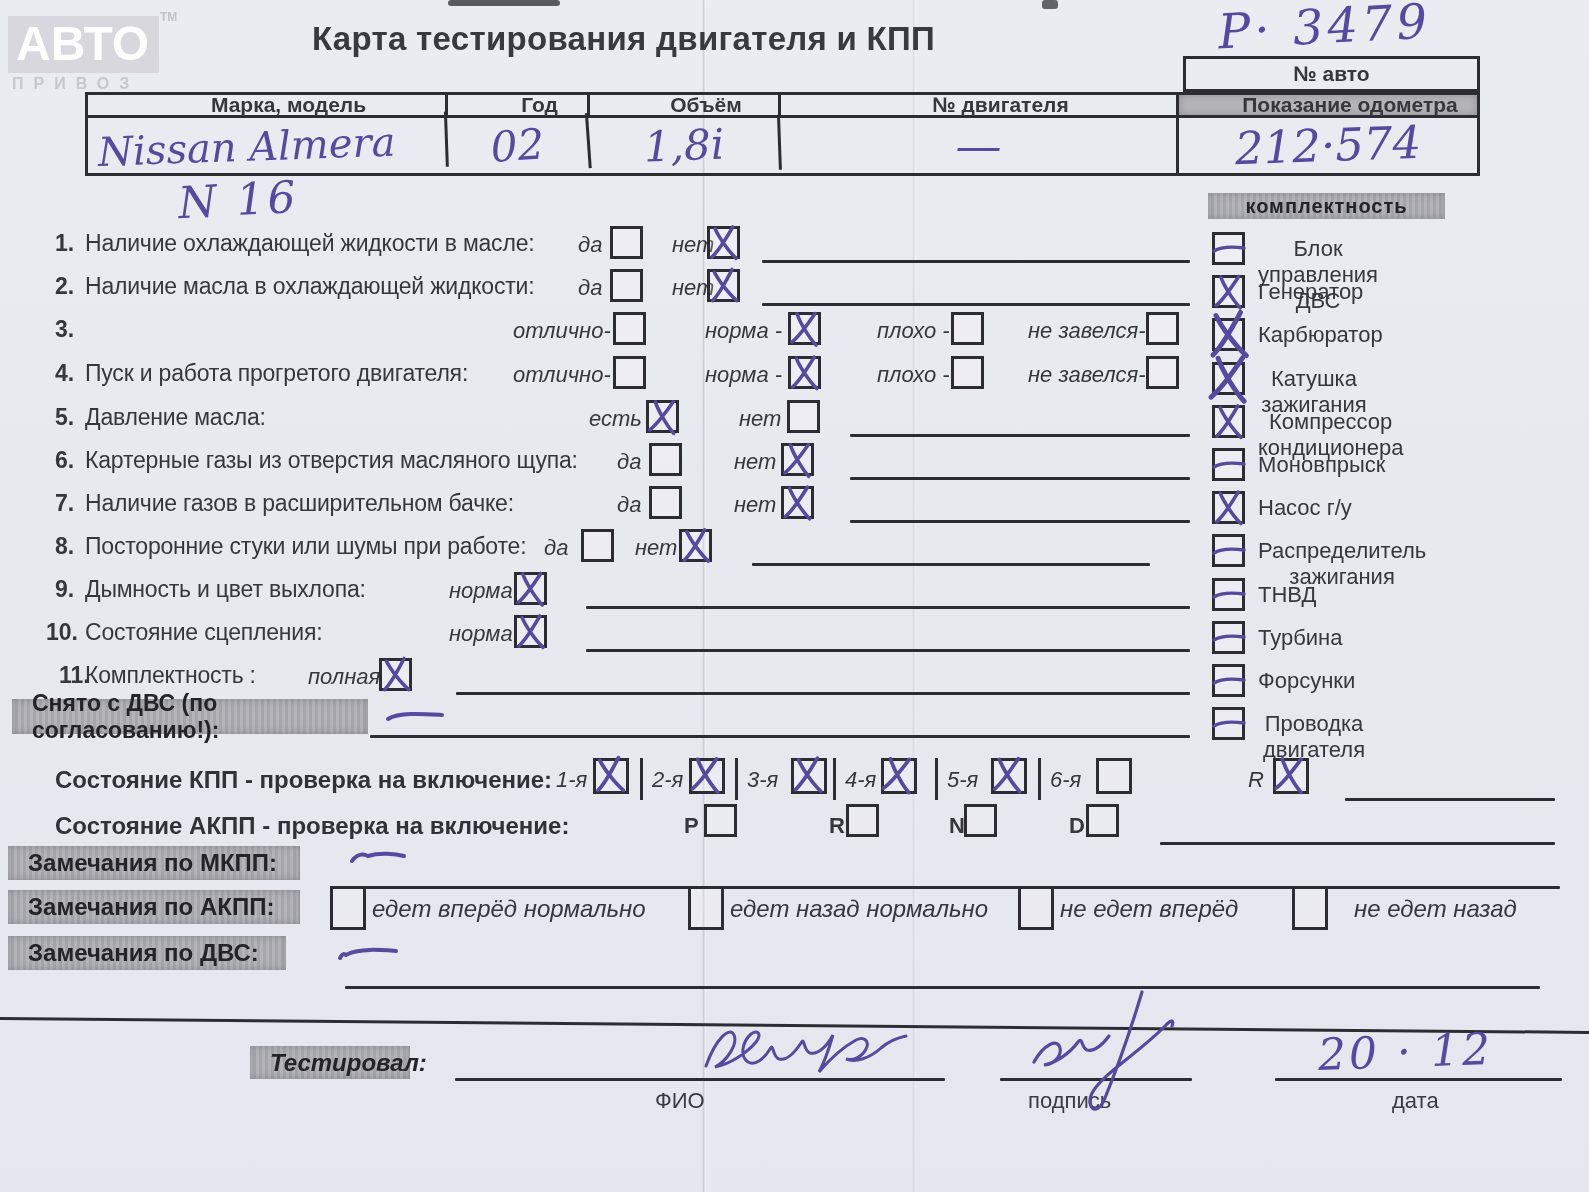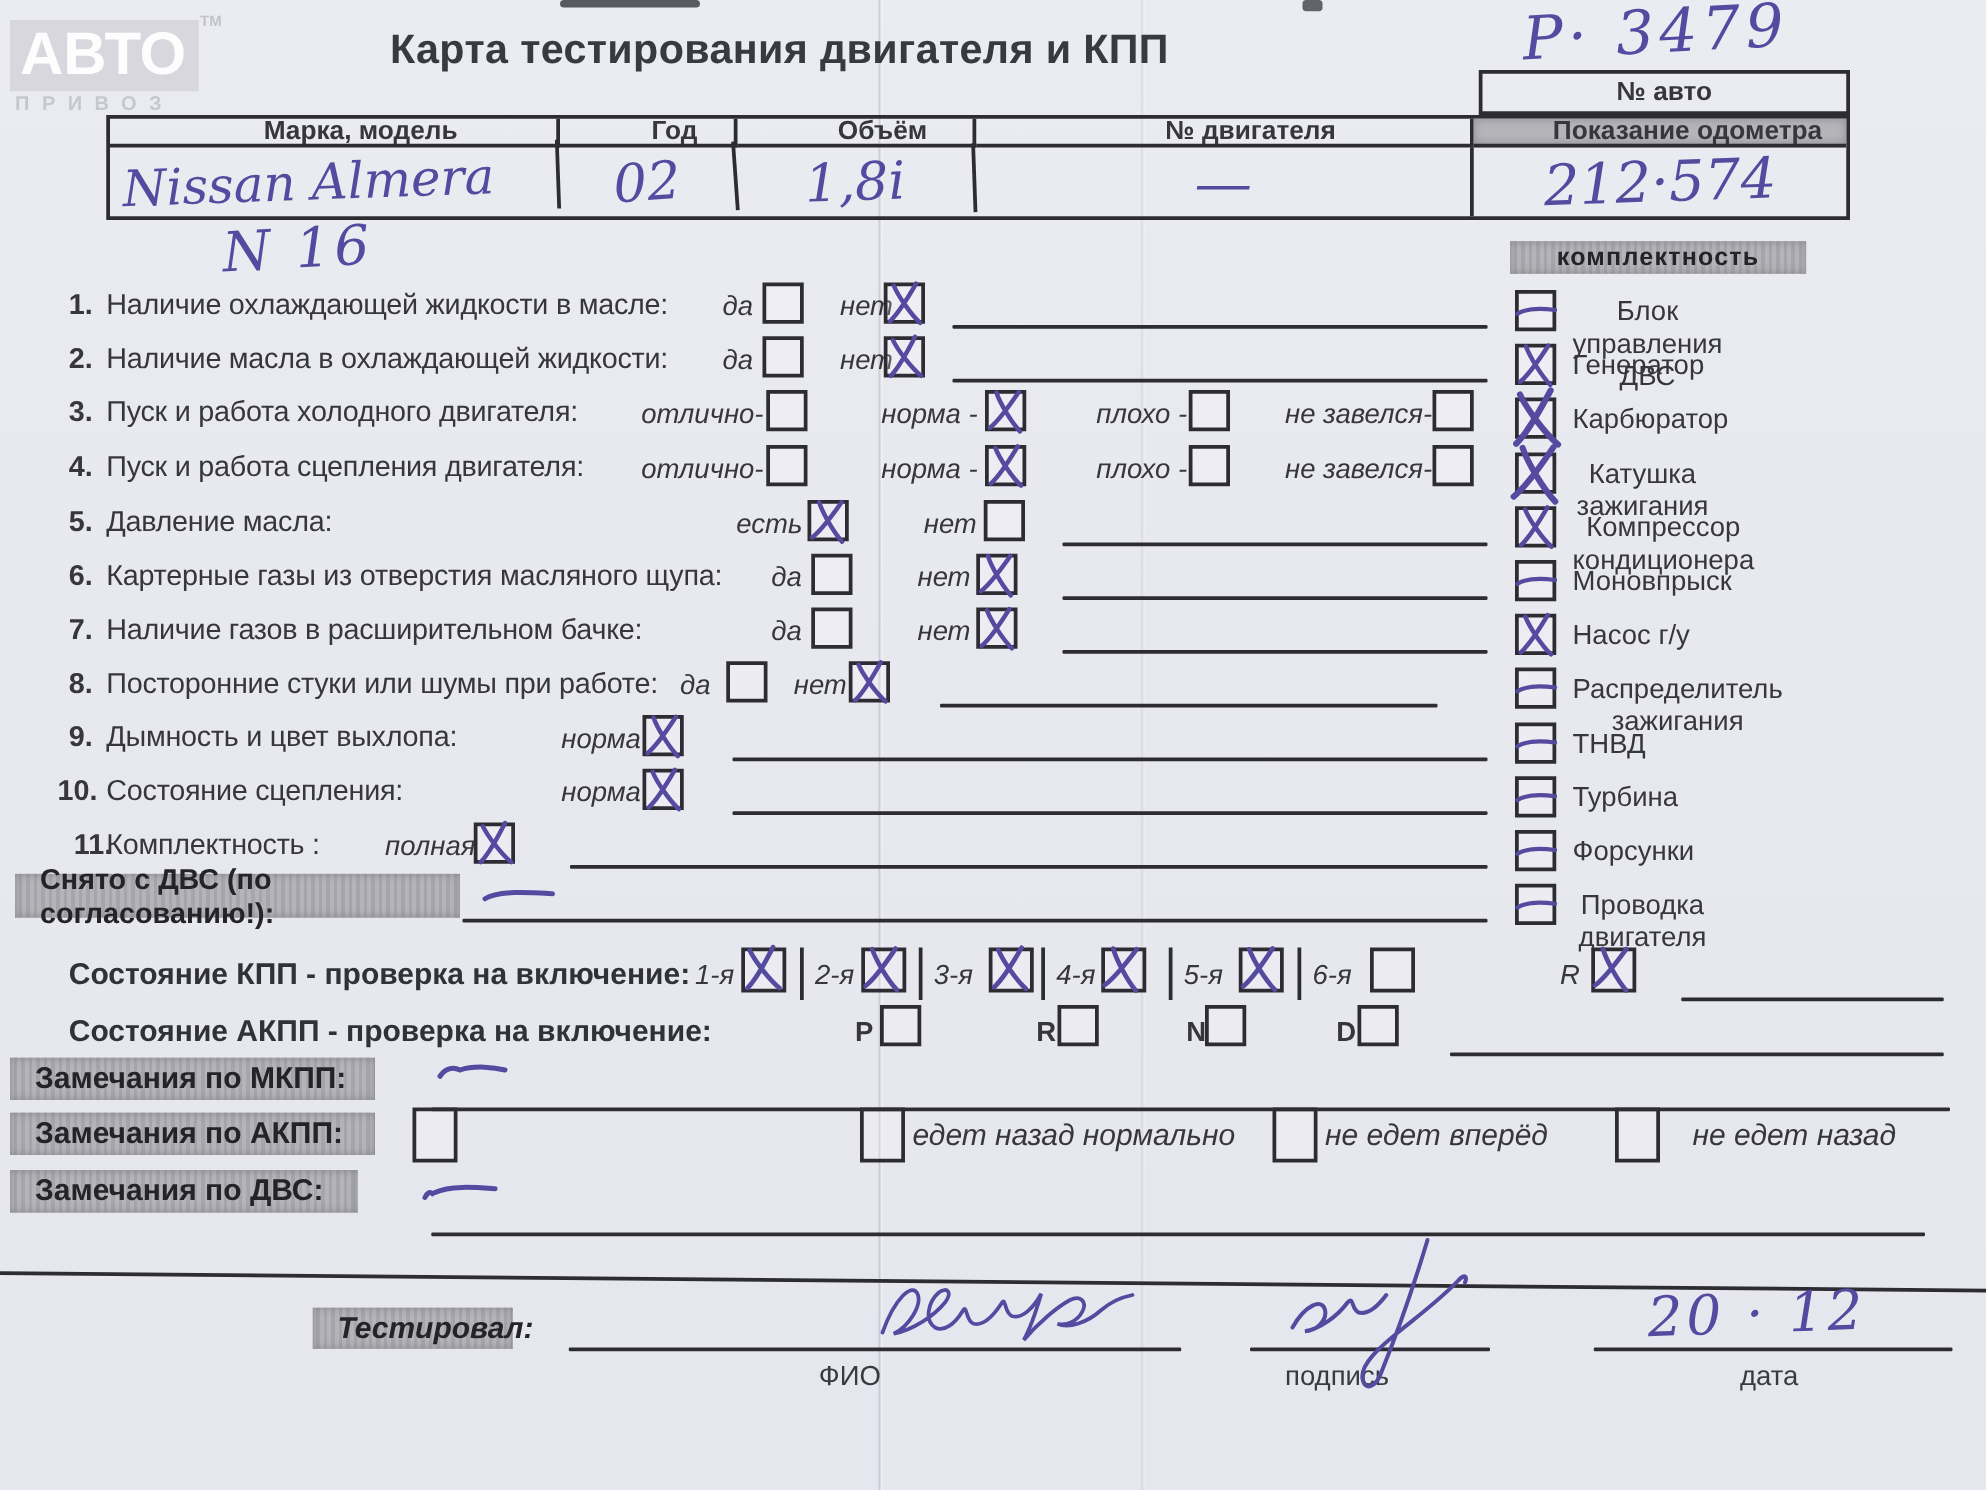--- a/index.html
+++ b/index.html
@@ -193,37 +193,36 @@
       <div class="optlabel" style="left: 672px;">нет</div>
       <div class="cb" style="left: 707px;">
         <svg class="mk" width="34" height="34" viewBox="0 0 34 34" style="transform:rotate(-5deg) scale(1.05)">
           <path d="M9 3 C12 11 21 25 28 32 M26 2 C21 10 12 24 5 30"></path>
         </svg>
       </div>
       <div class="hline" style="left: 762px; top: 30px; width: 428px;"></div>
     </div>
     <div class="clrow" style="top: 316px;">
       <div class="clnum" style="left: 55px;">3.</div>
-      <div class="cllabel">Пуск и работа холодного двигателя:</div>
       <div class="optlabel" style="left: 513px;">отлично-</div>
       <div class="cb" style="left: 613px;"></div>
       <div class="optlabel" style="left: 705px;">норма -</div>
       <div class="cb" style="left: 788px;">
         <svg class="mk" width="34" height="34" viewBox="0 0 34 34" style="transform:rotate(2deg) scale(1.05)">
           <path d="M9 3 C12 11 21 25 28 32 M26 2 C21 10 12 24 5 30"></path>
         </svg>
       </div>
       <div class="optlabel" style="left: 877px;">плохо -</div>
       <div class="cb" style="left: 951px;"></div>
       <div class="optlabel" style="left: 1028px;">не завелся-</div>
       <div class="cb" style="left: 1146px;"></div>
     </div>
     <div class="clrow" style="top: 360px;">
       <div class="clnum" style="left: 55px;">4.</div>
-      <div class="cllabel">Пуск и работа сцепления двигателя:</div>
+      <div class="cllabel">Пуск и работа прогретого двигателя:</div>
       <div class="optlabel" style="left: 513px;">отлично-</div>
       <div class="cb" style="left: 613px;"></div>
       <div class="optlabel" style="left: 705px;">норма -</div>
       <div class="cb" style="left: 788px;">
         <svg class="mk" width="34" height="34" viewBox="0 0 34 34" style="transform:rotate(-1deg) scale(1.05)">
           <path d="M9 3 C12 11 21 25 28 32 M26 2 C21 10 12 24 5 30"></path>
         </svg>
       </div>
       <div class="optlabel" style="left: 877px;">плохо -</div>
       <div class="cb" style="left: 951px;"></div>
@@ -463,20 +462,21 @@
       <div class="gearlabel" style="left: 829px; font-style: normal; font-weight: bold;">R</div>
       <div class="cb" style="left: 846px;"></div>
       <div class="gearlabel" style="left: 949px; font-style: normal; font-weight: bold;">N</div>
       <div class="cb" style="left: 964px;"></div>
       <div class="gearlabel" style="left: 1069px; font-style: normal; font-weight: bold;">D</div>
       <div class="cb" style="left: 1086px;"></div>
       <div class="hline" style="left: 1160px; top: 34px; width: 395px;"></div>
     </div>
     <div class="clrow" style="top: 892px;">
       <div class="cb tall" style="left: 330px; top: -6px;"></div>
+      <div class="notelabel" style="left: 372px; top: 3px;">едет вперёд нормально</div>
       <div class="cb tall" style="left: 688px; top: -6px;"></div>
       <div class="notelabel" style="left: 730px; top: 3px;">едет назад нормально</div>
       <div class="cb tall" style="left: 1018px; top: -6px;"></div>
       <div class="notelabel" style="left: 1060px; top: 3px;">не едет вперёд</div>
       <div class="cb tall" style="left: 1292px; top: -6px;"></div>
       <div class="notelabel" style="left: 1334px; top: 3px; margin-left: 20px;">не едет назад</div>
     </div>
   </div>
 
 </body></html>

